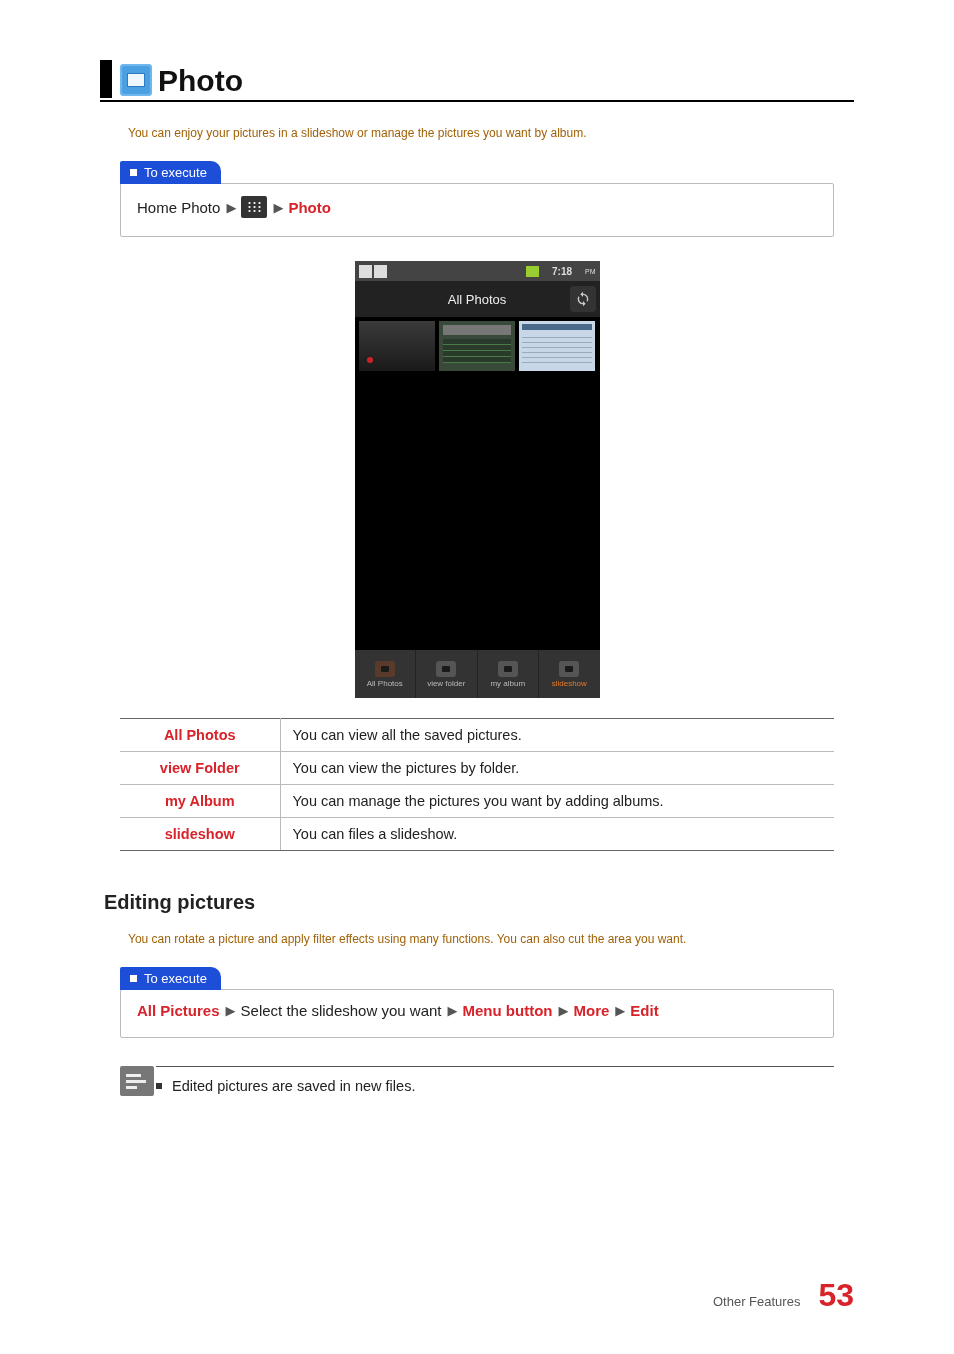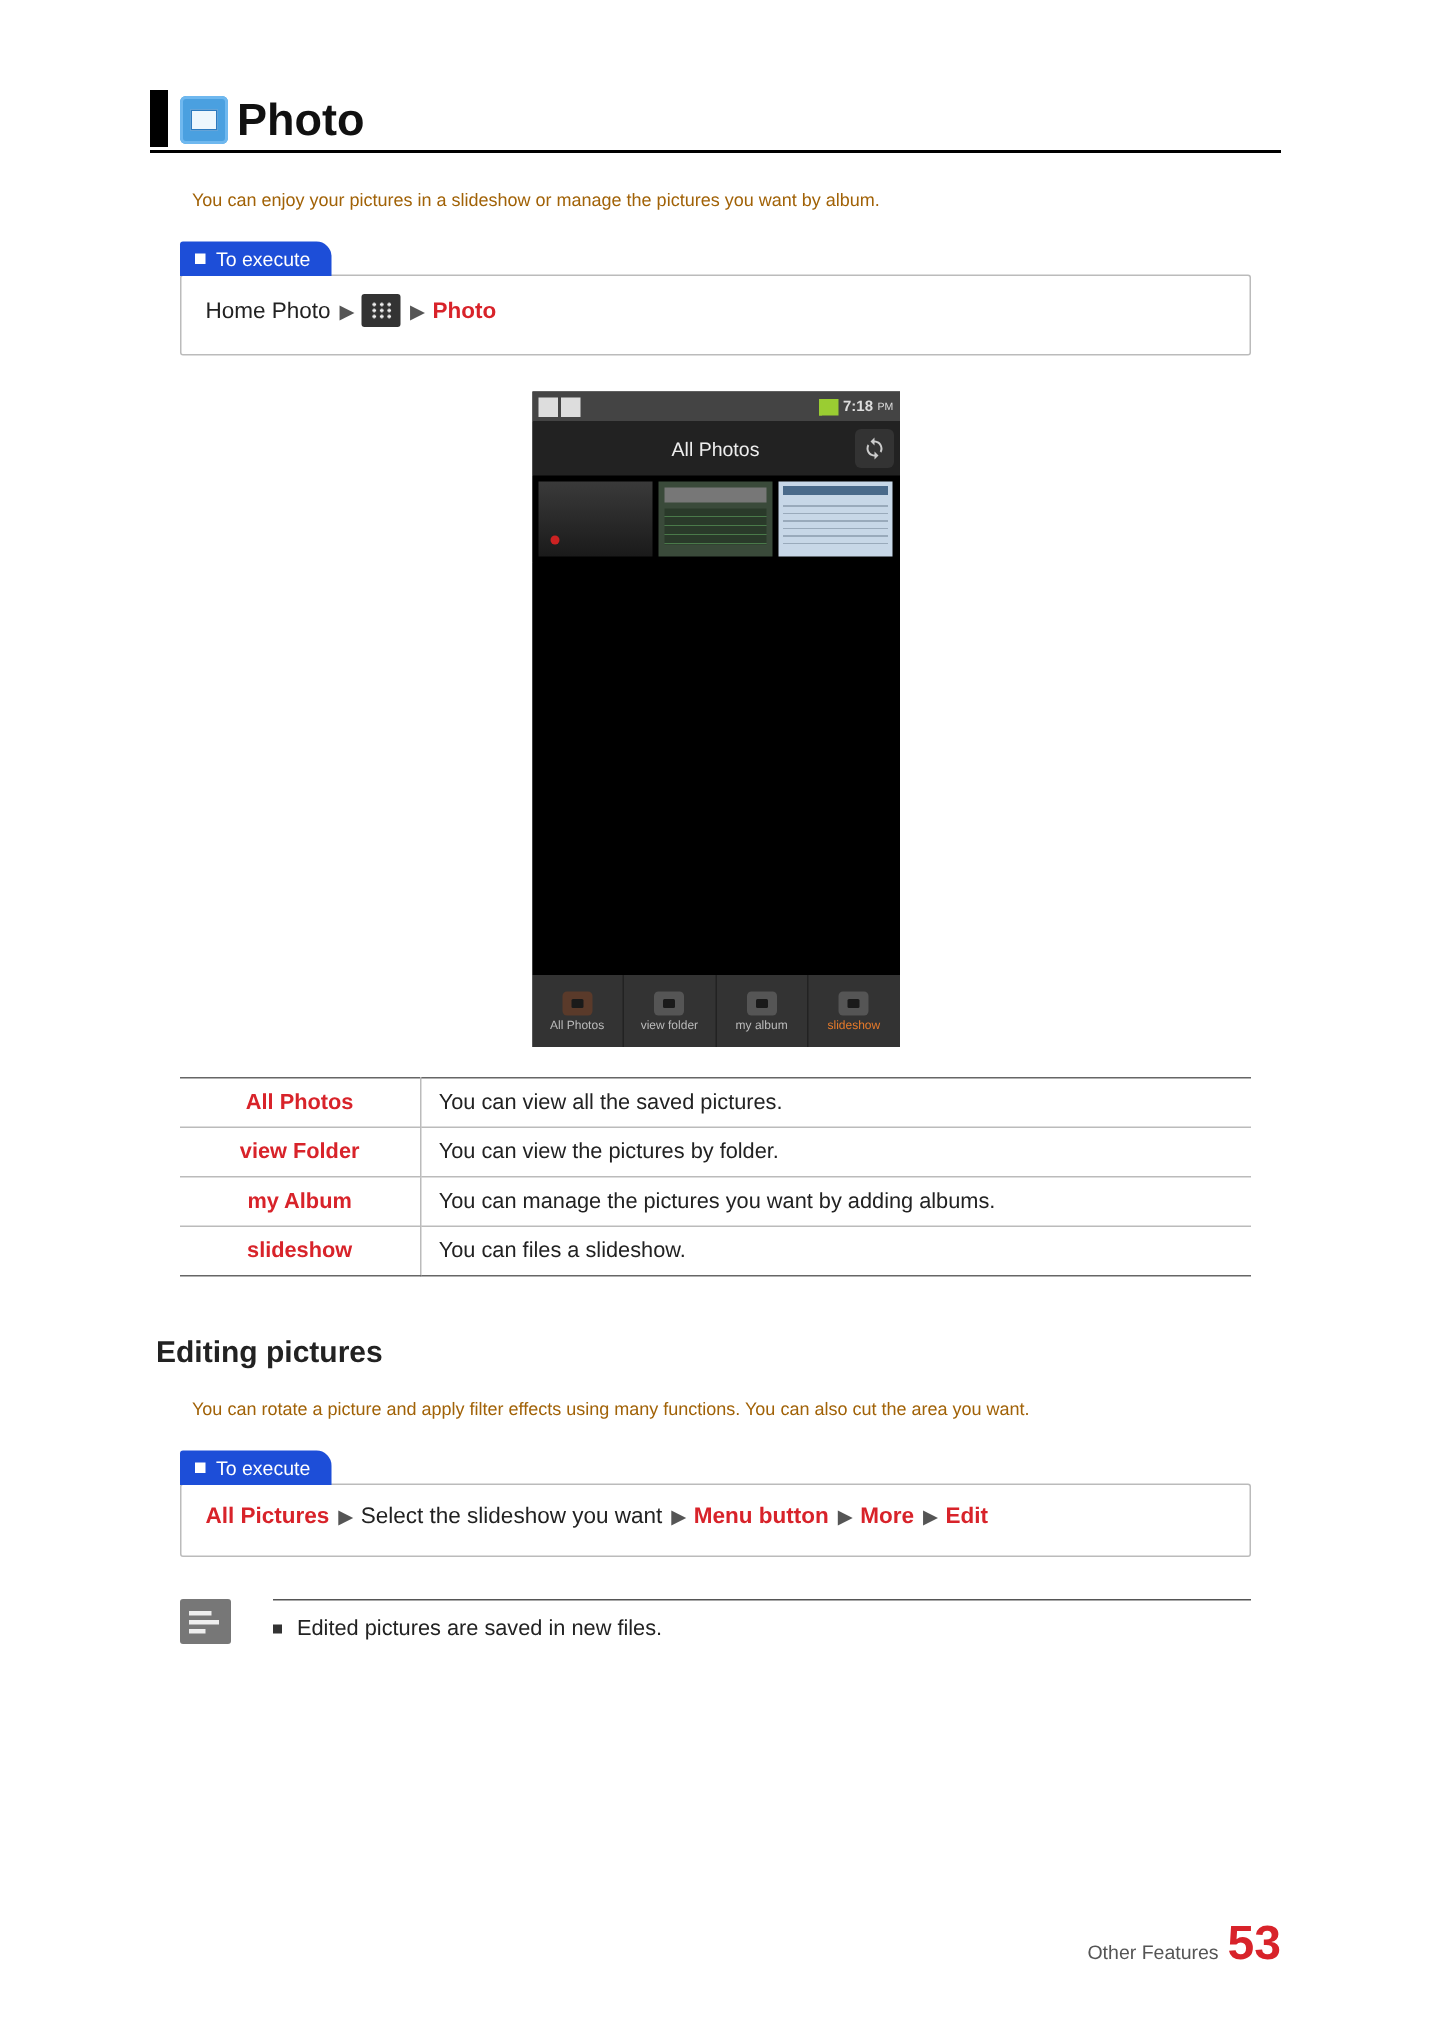--- a/index.html
+++ b/index.html
@@ -117,21 +117,21 @@
     padding: 0 4px;
     font-size: 10px;
     color: #ddd;
   }
   .phone-status .left { display:flex; gap:2px; }
   .phone-status .stat-ic {
     width: 13px; height: 13px;
     background: #ddd;
     display:inline-block;
   }
-  .phone-status .right { display:flex; align-items:center; gap:3px; }
+  .phone-status .right { display:flex; align-items:center; gap:13px; }
   .phone-status .batt {
     width: 13px; height: 11px; background: #9acd32; border-left: 2px solid #9acd32; display:inline-block;
   }
   .phone-status .time { font-weight: bold; }
   .phone-status .pm { font-size: 7px; }
 
   .phone-titlebar {
     height: 36px;
     background: #222;
     display: flex;
@@ -225,21 +225,21 @@
   h2.subhead {
     font-size: 20px;
     font-weight: 700;
     margin: 30px 0 16px 4px;
   }
 
   
   .note-wrap {
     display: flex;
     margin: 28px 20px 0 20px;
-    gap: 28px;
+    gap: 2px;
     align-items: flex-start;
   }
   .note-icon {
     width: 34px; height: 30px;
     background: #777;
     border-radius: 2px;
     display:flex; flex-direction:column; justify-content:center; gap:3px; padding:6px;
     flex-shrink:0;
   }
   .note-icon span { height:3px; background:#eee; }
@@ -270,21 +270,21 @@
 
   
   .footer {
     position: absolute;
     bottom: 40px;
     right: 100px;
     font-size: 13px;
     color: #555;
     display: flex;
     align-items: baseline;
-    gap: 6px;
+    gap: 18px;
   }
   .footer .pgnum {
     font-size: 32px;
     font-weight: 700;
     color: #d8232a;
   }
 </style>
 </head>
 <body>
 

